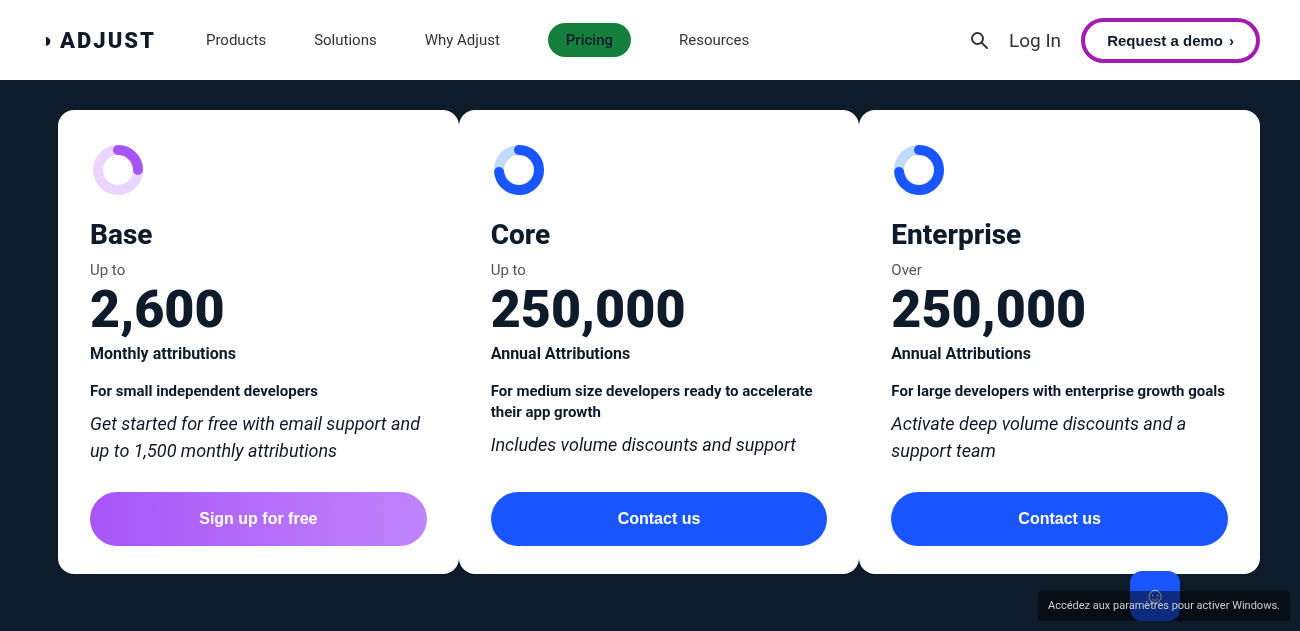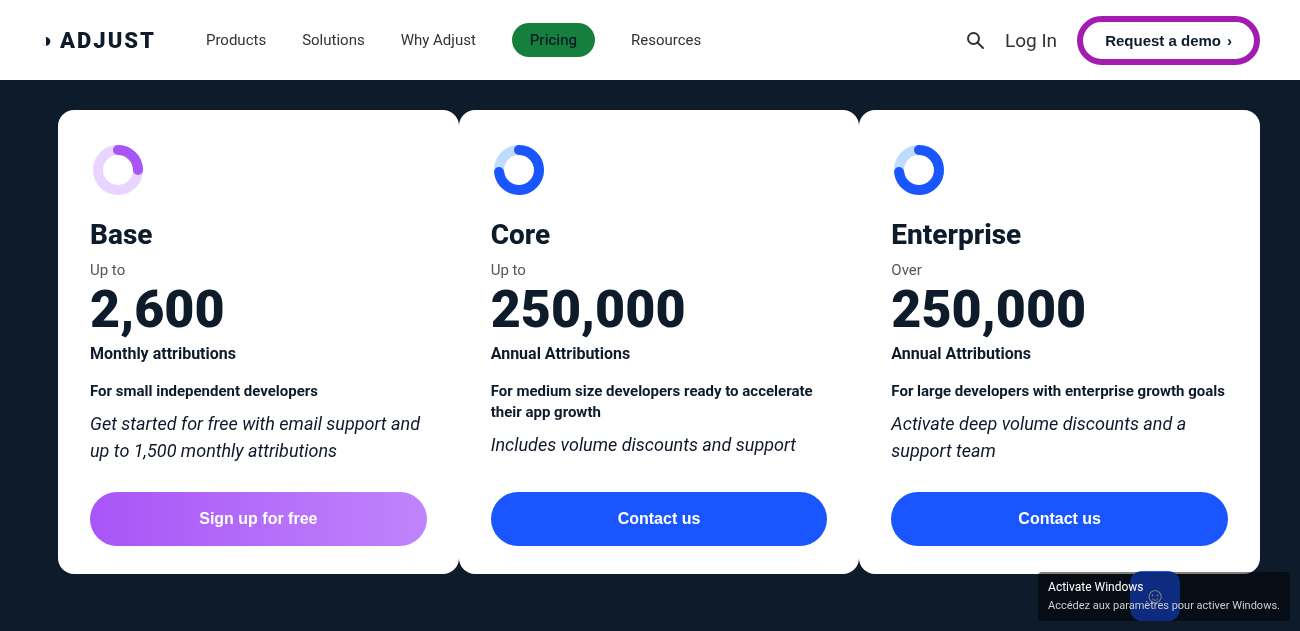--- a/index.html
+++ b/index.html
@@ -31,21 +31,21 @@
       margin-right: 50px;
       flex-shrink: 0;
     }
     .logo-icon {
       margin-right: 6px;
       font-size: 20px;
     }
     .nav-links {
       display: flex;
       align-items: center;
-      gap: 36px;
+      gap: 48px;
       flex: 1;
     }
     .nav-link {
       font-size: 15px;
       color: #333;
       text-decoration: none;
       cursor: pointer;
       padding: 8px 0;
     }
     .nav-link.active {
@@ -69,21 +69,21 @@
       display: flex;
       align-items: center;
     }
     .login-link {
       font-size: 19px;
       color: #333;
       text-decoration: none;
       cursor: pointer;
     }
     .demo-btn {
-      border: 6px solid #a21caf;
+      border: 4px solid #a21caf;
       background: #fff;
       border-radius: 25px;
       padding: 10px 22px;
       font-size: 15px;
       font-weight: 600;
       cursor: pointer;
       display: flex;
       gap: 6px;
       color: #0d1b2a;
     }
@@ -284,15 +284,14 @@
     </div>
 
   </div>
 </div>
 
 <div class="chat-widget">
   <span>☺</span>
 </div>
 
 <div class="windows-watermark">
-  <div class="title">Activate Windows</div>
   <div>Accédez aux paramètres pour activer Windows.</div>
 </div>
 
 </body></html>

